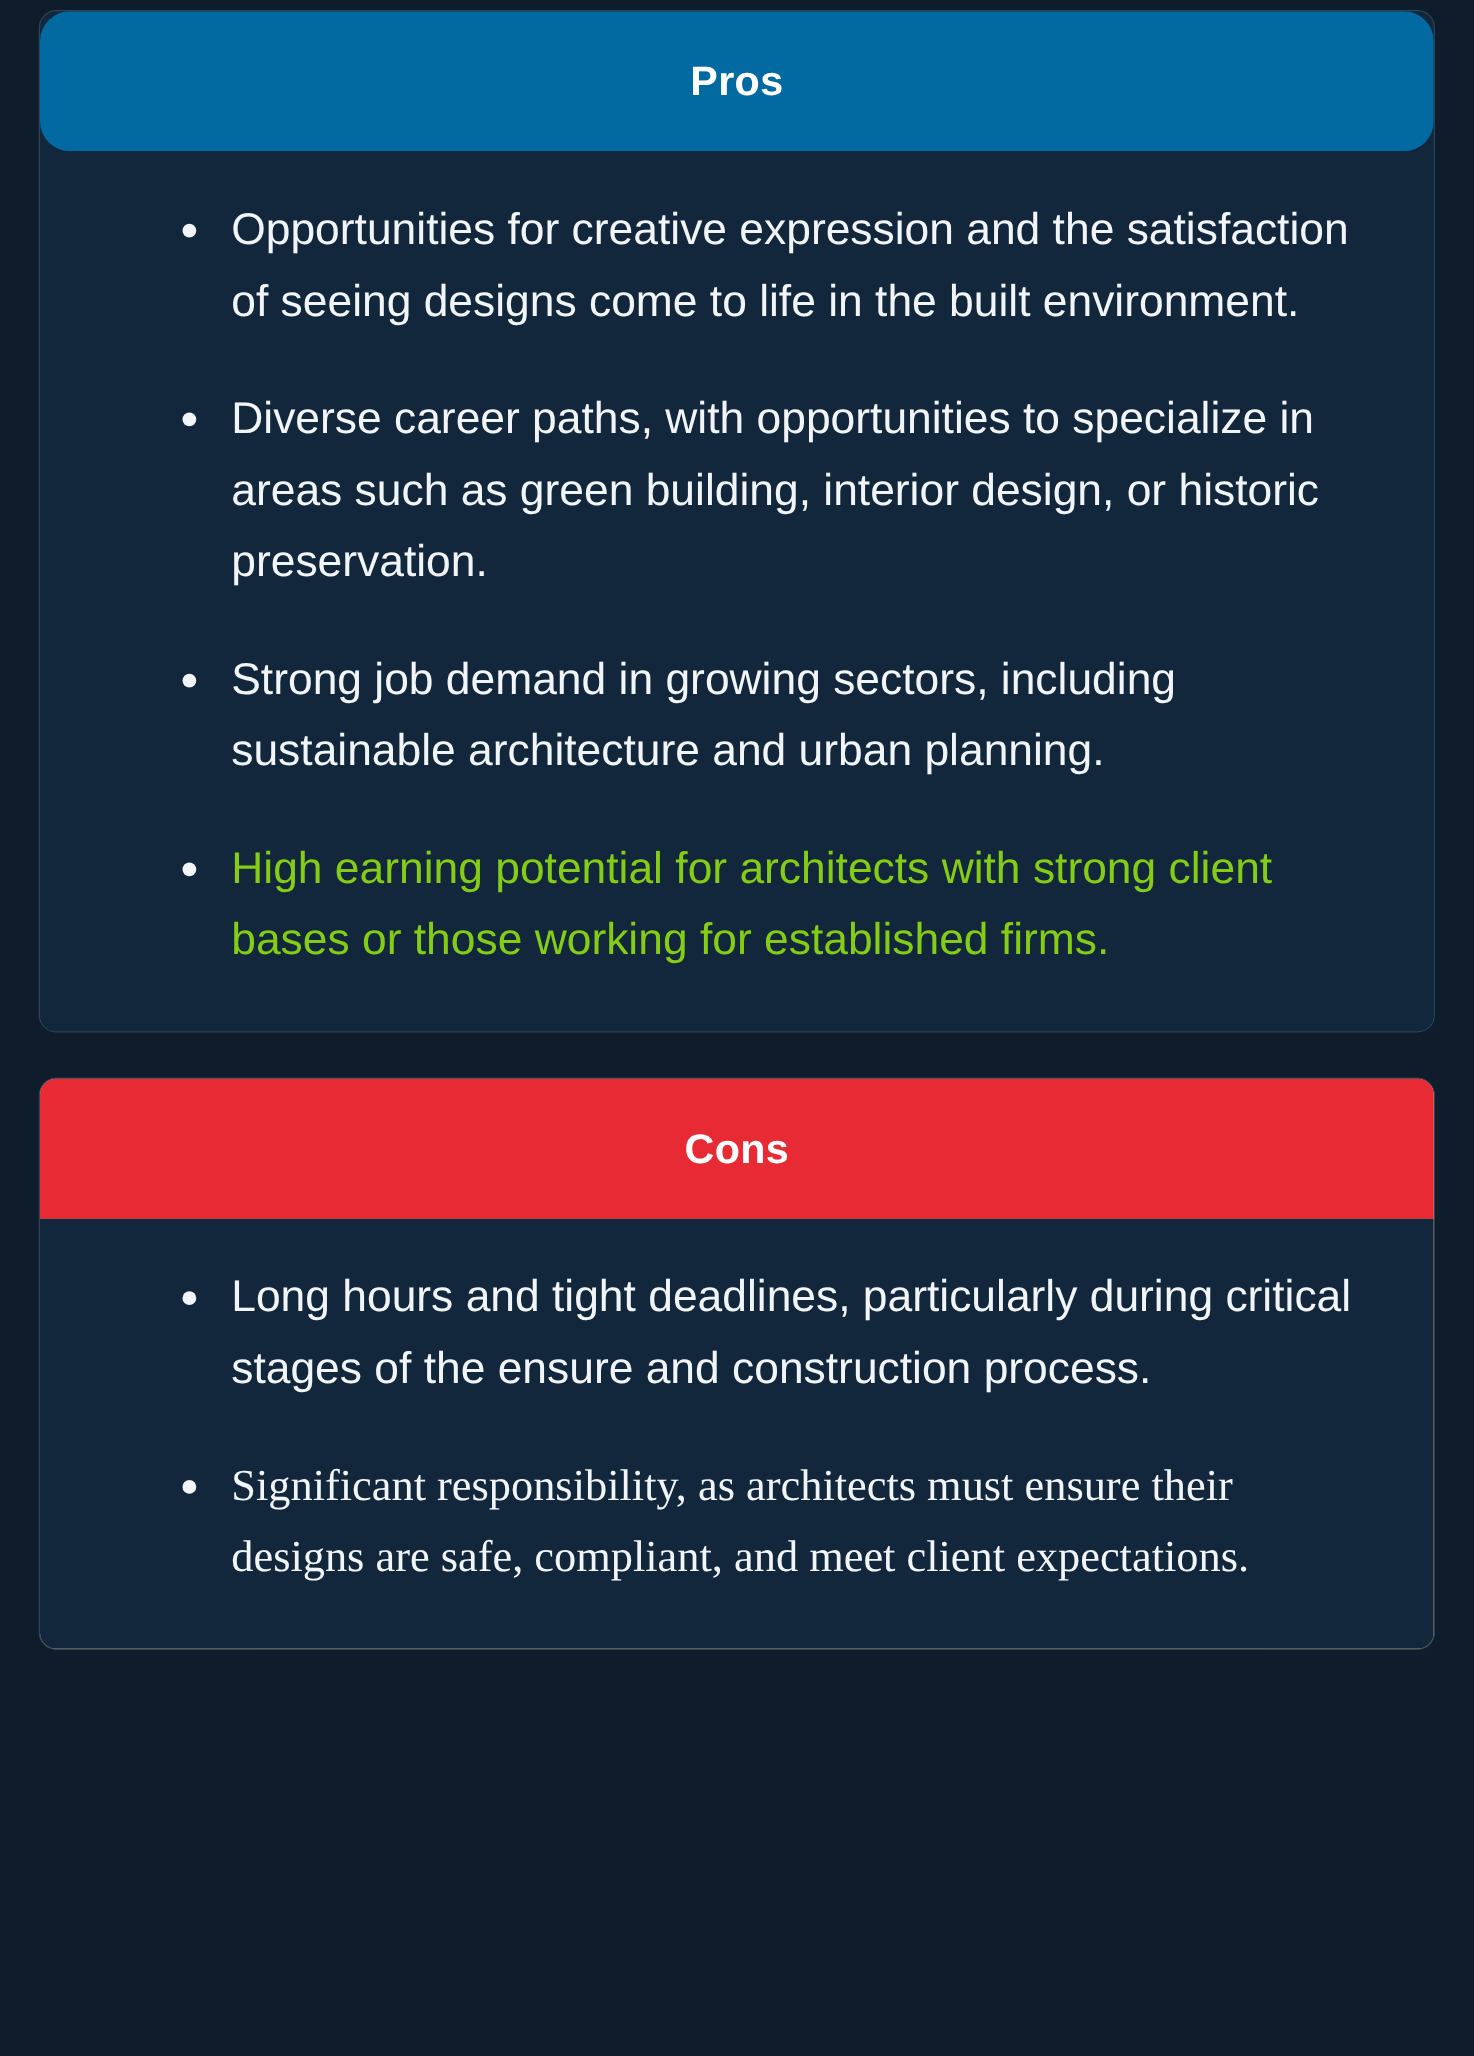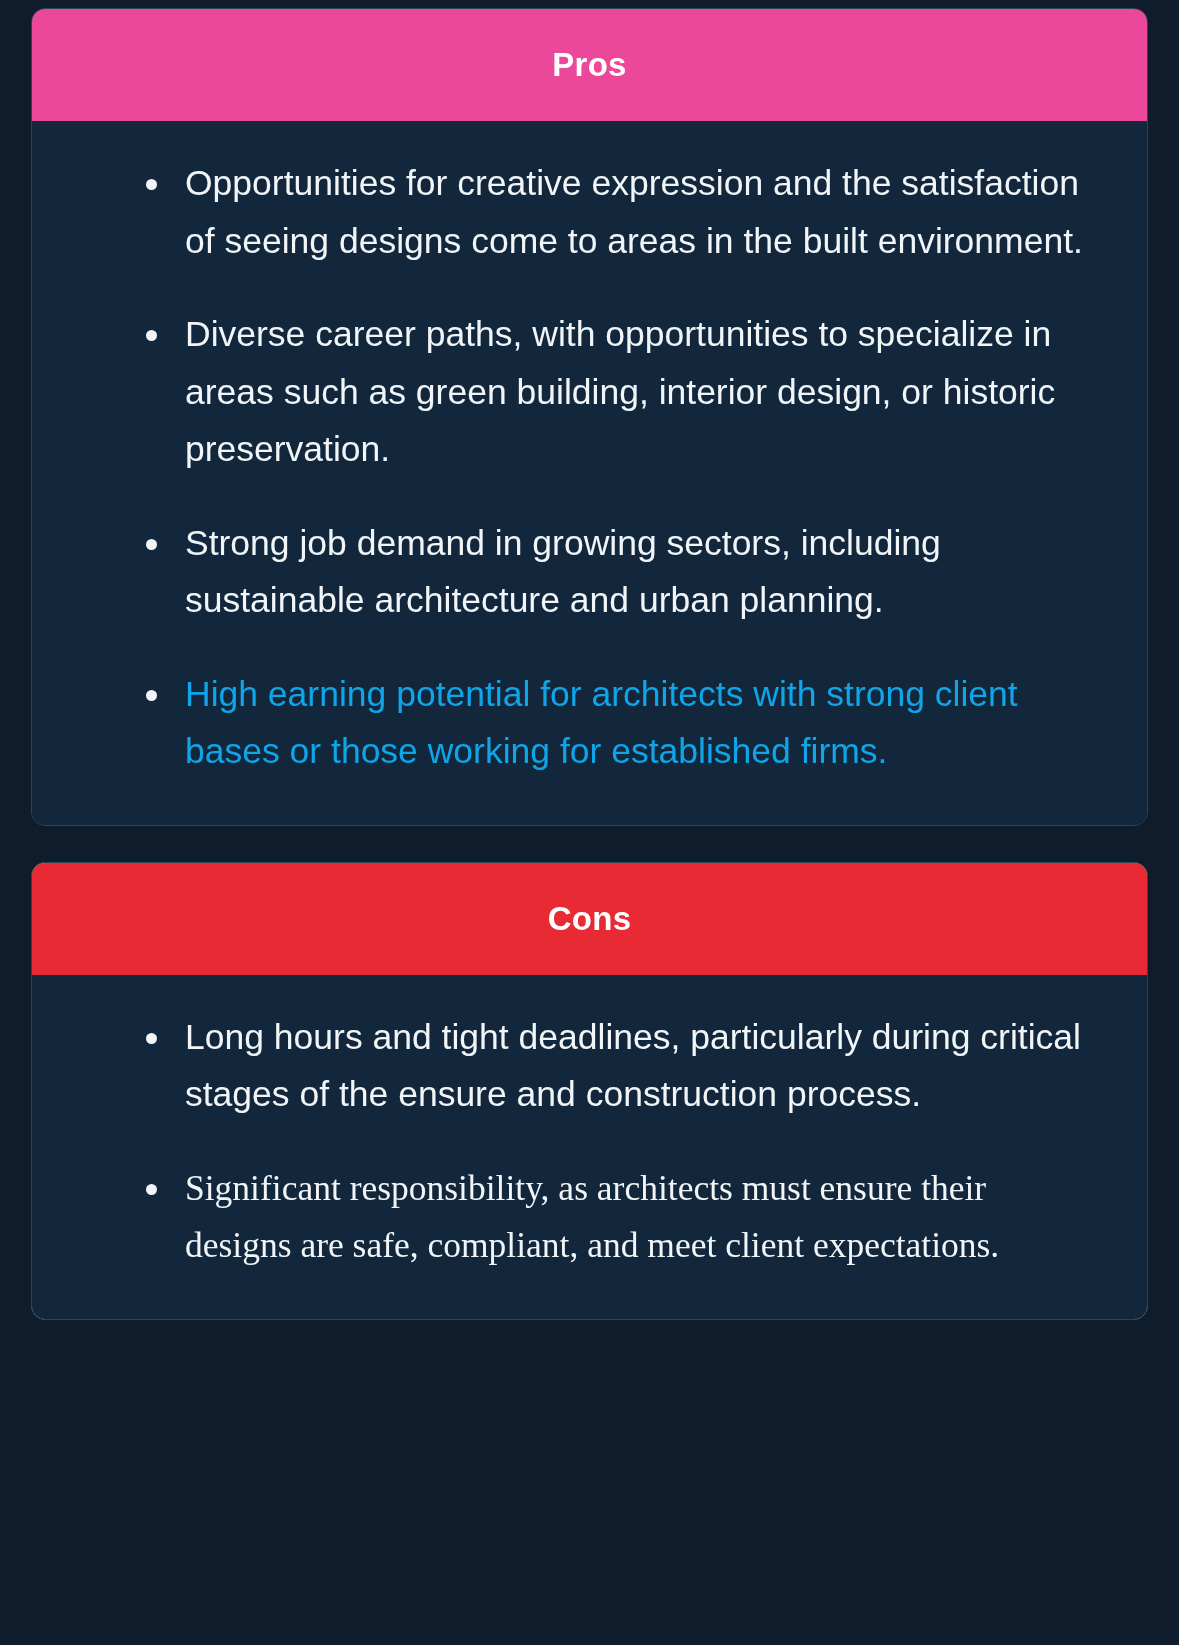--- a/index.html
+++ b/index.html
@@ -85,38 +85,38 @@
     border-radius: 50%;
     display: block;
   }
 </style>
 </head>
 <body style="background: rgb(14, 28, 43);">
 
 <div class="page" style="background: rgb(14, 28, 43);">
 
   <section class="card card-pros" style="background: rgb(18, 39, 60); border-color: rgb(42, 68, 89);">
-    <div class="card-header header-green" style="background: #ec4899; color: rgb(255, 255, 255);">
+    <div class="card-header header-green" style="background: #0369a1; color: rgb(255, 255, 255); border-radius: 24px;">
       <span>Pros</span>
     </div>
     <div class="card-body" style="background: rgb(18, 39, 60);">
       <ul class="bullets">
         <li style="color: rgb(242, 245, 248);">
           <span class="dot" style="background: rgb(242, 245, 248);"></span>
-          <span>Opportunities for creative expression and the satisfaction of seeing designs come to areas in the built environment.</span>
+          <span>Opportunities for creative expression and the satisfaction of seeing designs come to life in the built environment.</span>
         </li>
         <li style="color: rgb(242, 245, 248);">
           <span class="dot" style="background: rgb(242, 245, 248);"></span>
           <span>Diverse career paths, with opportunities to specialize in areas such as green building, interior design, or historic preservation.</span>
         </li>
         <li style="color: rgb(242, 245, 248);">
           <span class="dot" style="background: rgb(242, 245, 248);"></span>
           <span>Strong job demand in growing sectors, including sustainable architecture and urban planning.</span>
         </li>
-        <li style="color: #0ea5e9;">
+        <li style="color: #84cc16;">
           <span class="dot" style="background: rgb(242, 245, 248);"></span>
           <span>High earning potential for architects with strong client bases or those working for established firms.</span>
         </li>
       </ul>
     </div>
   </section>
 
   <section class="card card-cons" style="background: #fdba74; border-color: rgb(42, 68, 89);">
     <div class="card-header header-red" style="background: rgb(231, 42, 51); color: rgb(255, 255, 255);">
       <span>Cons</span>

